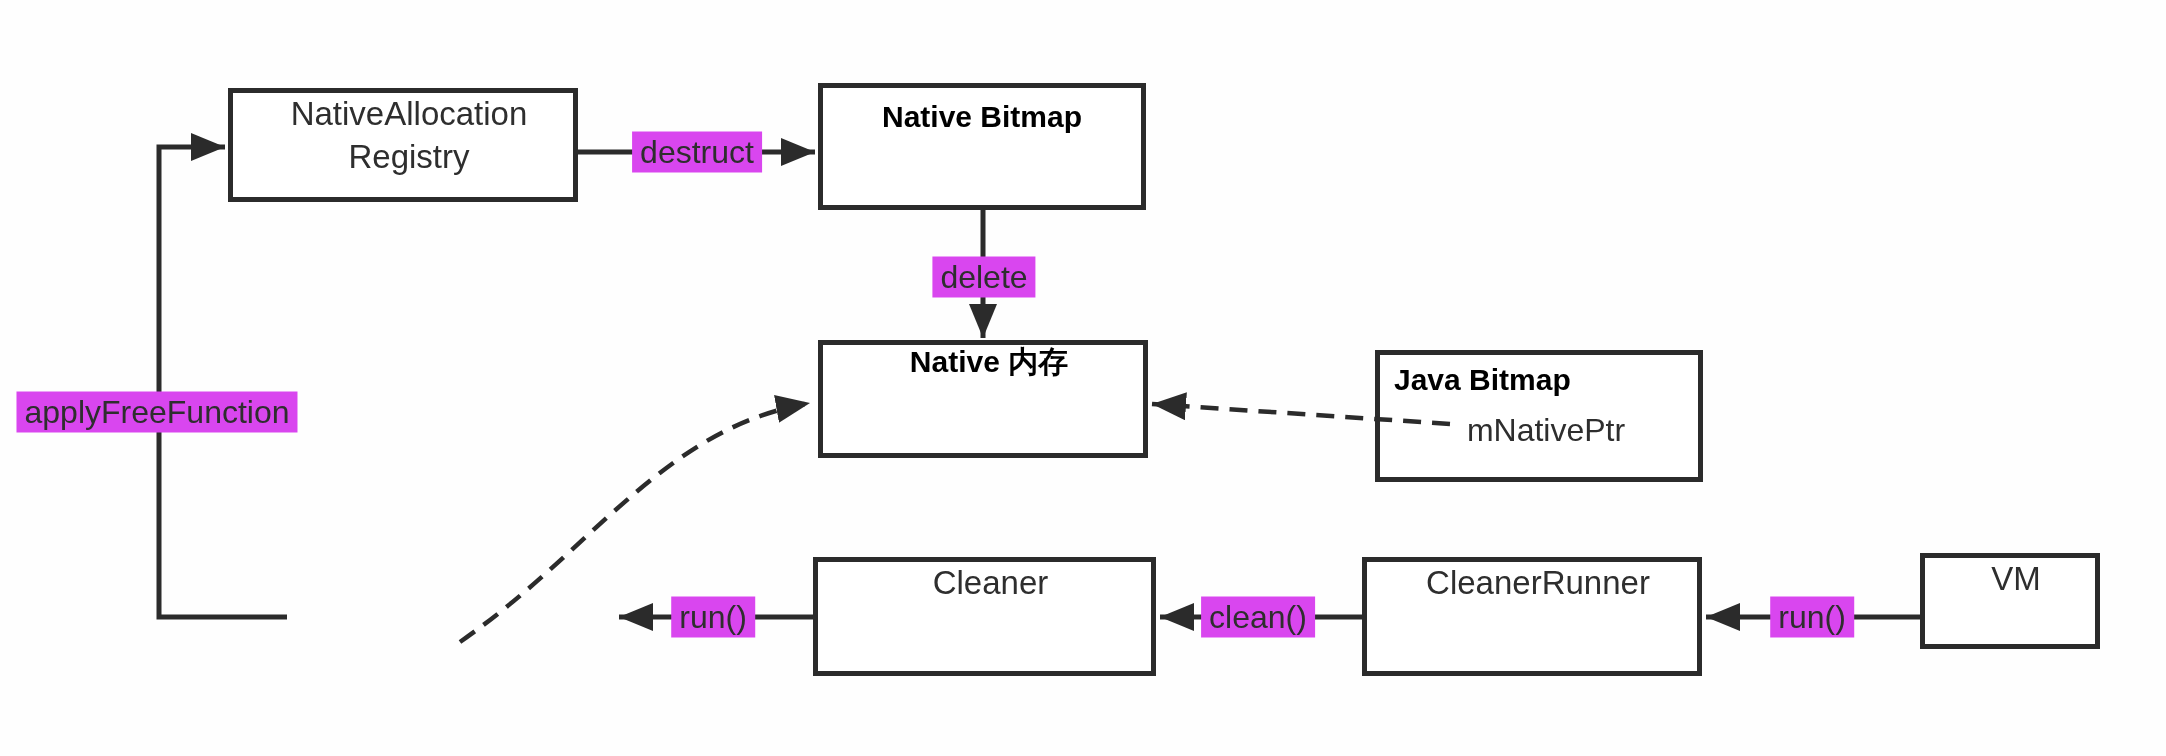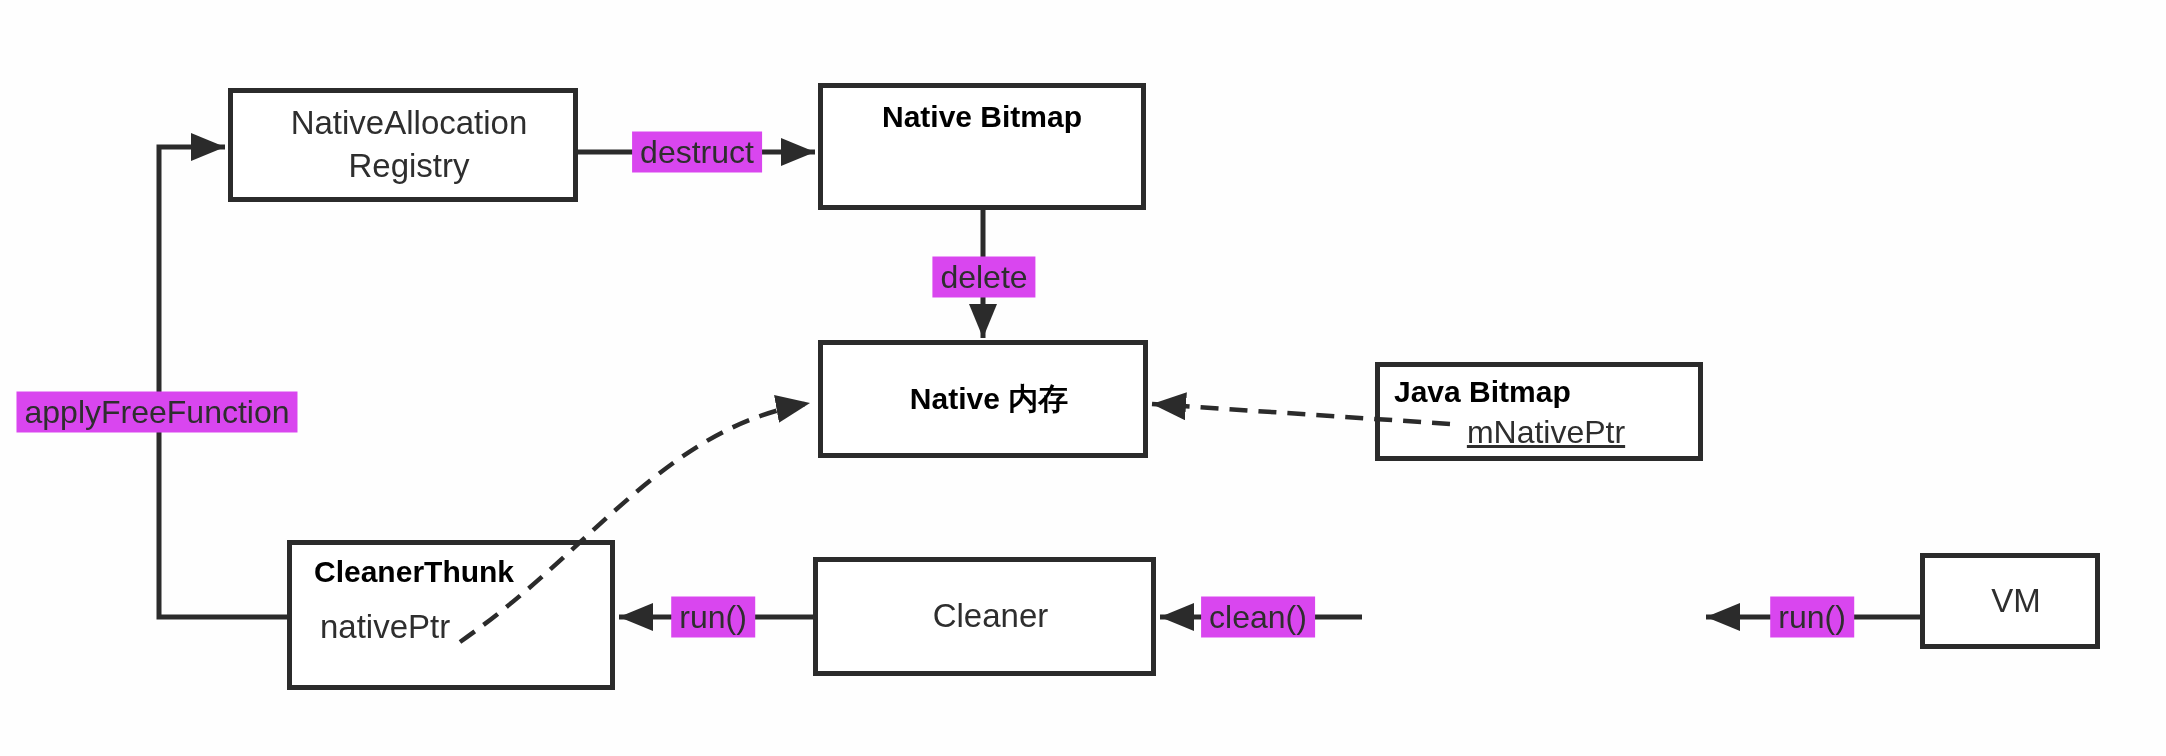--- a/index.html
+++ b/index.html
@@ -19,21 +19,21 @@
   .node {
     position: absolute;
     box-sizing: border-box;
     background: #ffffff;
     border: 5px solid #2b2b2b;
     display: flex;
     flex-direction: column;
   }
   .node.center {
     align-items: center;
-    justify-content: center;
+    justify-content: flex-start;
     padding-left: 12px;
   }
   .title-bold {
     font-weight: 700;
     font-size: 30px;
     line-height: 1.15;
     color: #000000;
     white-space: nowrap;
   }
   .title-reg {
@@ -63,27 +63,27 @@
     font-size: 32px;
     font-weight: 400;
     color: #2e2e2e;
     white-space: nowrap;
   }
 
   
   .n-nar            { left: 228px;  top: 88px;  width: 350px; height: 114px; }
   .n-native-bitmap  { left: 818px;  top: 83px;  width: 328px; height: 127px; align-items: center; padding-top: 12px; }
   .n-native-memory  { left: 818px;  top: 340px; width: 330px; height: 118px; }
-  .n-java-bitmap    { left: 1375px; top: 362px; width: 328px; height: 99px; padding: 8px 0 10px 14px; }
+  .n-java-bitmap    { left: 1375px; top: 350px; width: 328px; height: 132px; padding: 8px 0 10px 14px; }
   .n-cleaner-thunk  { left: 287px;  top: 540px; width: 328px; height: 150px; padding: 10px 0 0 22px; }
   .n-cleaner        { left: 813px;  top: 557px; width: 343px; height: 119px; }
   .n-cleaner-runner { left: 1362px; top: 557px; width: 340px; height: 119px; }
   .n-vm             { left: 1920px; top: 553px; width: 180px; height: 96px; }
 
-  .n-java-bitmap .field-text   { align-self: center; margin-top: 4px; text-decoration: underline; }
+  .n-java-bitmap .field-text   { align-self: center; margin-top: 14px; }
   .n-cleaner-thunk .field-text { margin-top: 18px; padding-left: 6px; font-size: 33px; }
 
   
   .l-destruct { left: 697px;  top: 152px; }
   .l-delete   { left: 984px;  top: 277px; }
   .l-aff      { left: 157px;  top: 412px; }
   .l-run1     { left: 713px;  top: 617px; }
   .l-clean    { left: 1258px; top: 617px; }
   .l-run2     { left: 1812px; top: 617px; }
 </style>
@@ -103,29 +103,28 @@
 
   <div class="node center n-native-memory">
     <span class="title-bold">Native 内存</span>
   </div>
 
   <div class="node n-java-bitmap">
     <span class="title-bold">Java Bitmap</span>
     <span class="field-text">mNativePtr</span>
   </div>
 
-  <div class="node n-cleaner-thunk">
-    <span class="title-bold">CleanerThunk</span>
-    <span class="field-text">nativePtr</span>
-  </div>
 
   <div class="node center n-cleaner">
     <span class="title-reg">Cleaner</span>
   </div>
 
+  <div class="node center n-cleaner-runner">
+    <span class="title-reg">CleanerRunner</span>
+  </div>
 
   <div class="node center n-vm">
     <span class="title-reg">VM</span>
   </div>
 
   <svg class="edges-layer" width="2166" height="756" viewBox="0 0 2166 756">
     <defs>
       <marker id="ah" markerUnits="userSpaceOnUse" markerWidth="38" markerHeight="30" refX="34" refY="14" orient="auto">
         <path d="M0,0 L34,14 L0,28 Z" fill="#2b2b2b"></path>
       </marker>

